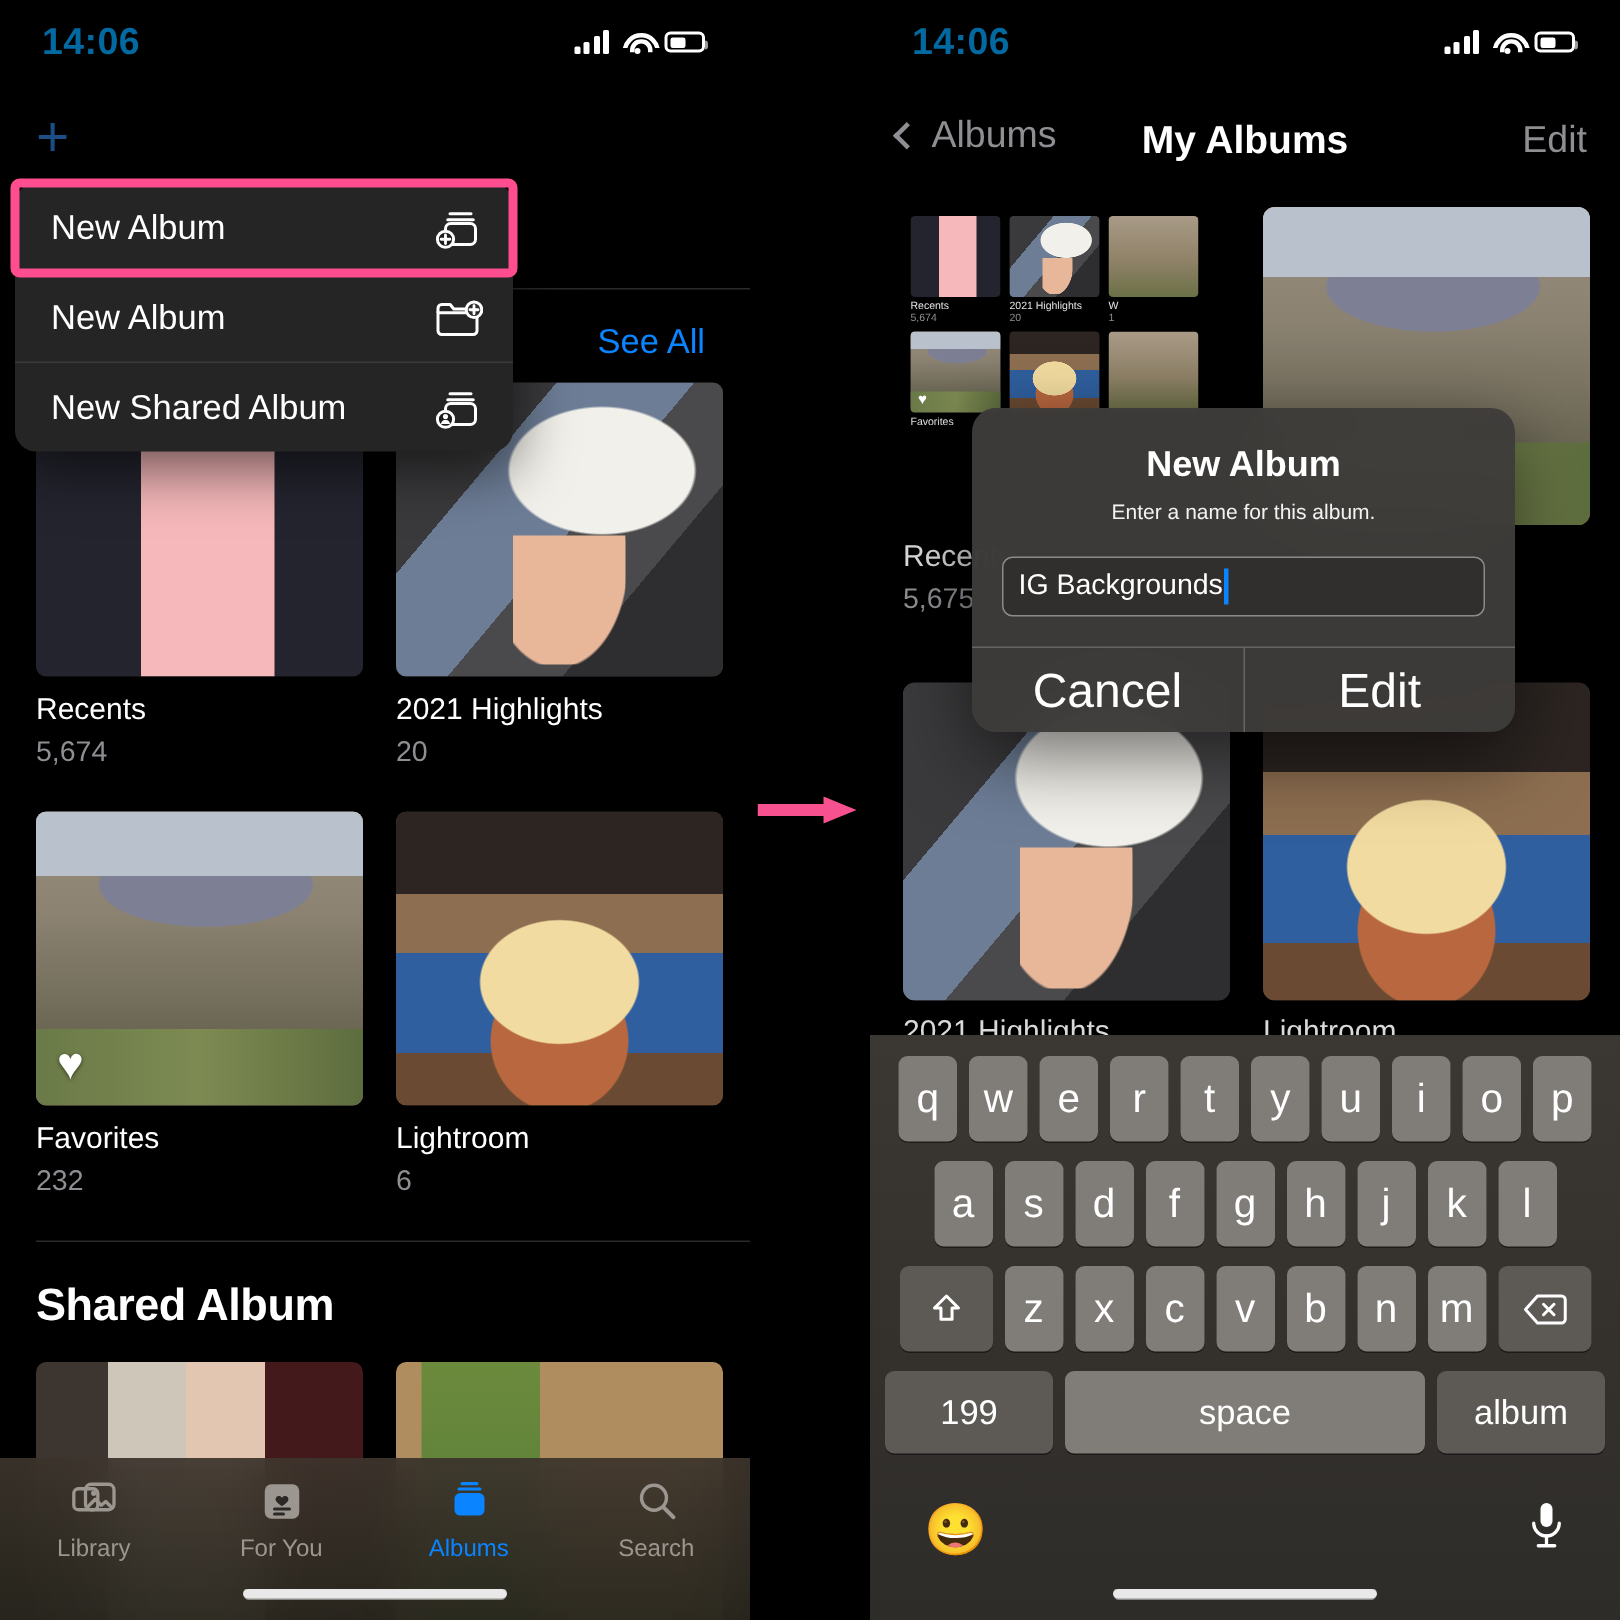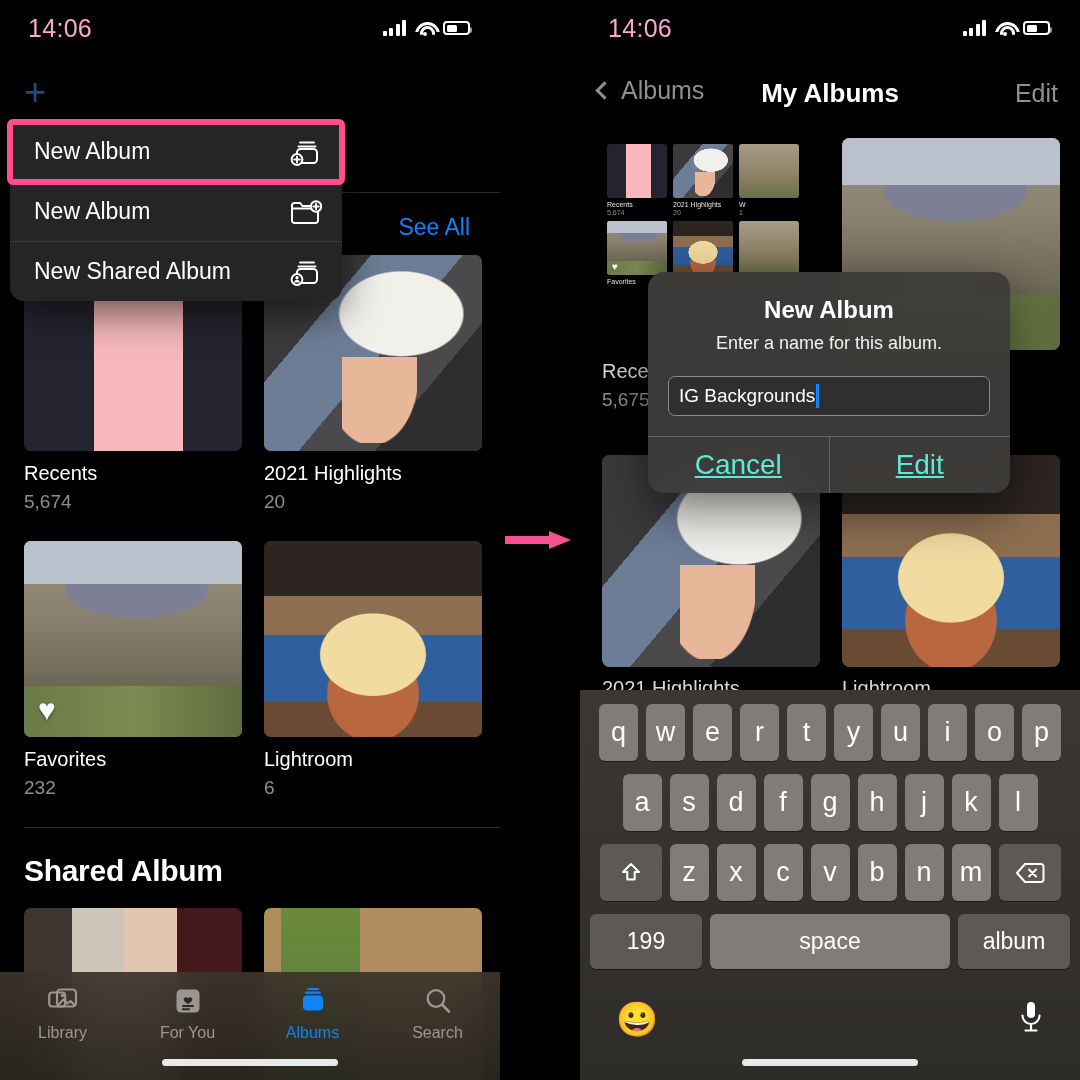--- a/index.html
+++ b/index.html
@@ -10,21 +10,21 @@
 
   
   .panel { position:absolute; top:0; height:1080px; background:#000; overflow:hidden; }
   .panel-left  { left:0;   width:500px; }
   .panel-right { left:580px; width:500px; }
 
   
   .statusbar { position:absolute; top:0; left:0; right:0; height:56px;
                display:flex; align-items:center; justify-content:space-between;
                padding:0 30px 0 28px; z-index:40; }
-  .clock { color:#f9a8d4; font-size:25px; font-weight:400; letter-spacing:.3px; }
+  .clock { color:#0369a1; font-size:25px; font-weight:700; letter-spacing:.3px; }
   .status-icons { display:flex; align-items:center; gap:9px; }
   .bars { display:flex; align-items:flex-end; gap:2.5px; height:16px; }
   .bars i { display:block; width:4px; background:#fff; border-radius:1px; }
   .bars i:nth-child(1){height:5px;} .bars i:nth-child(2){height:8px;}
   .bars i:nth-child(3){height:12px;} .bars i:nth-child(4){height:16px;background:#fff;}
   .wifi { width:19px; height:15px; position:relative; }
   .wifi::before { content:""; position:absolute; left:0; top:1px; width:19px; height:19px;
      border:3.2px solid #fff; border-radius:50%;
      clip-path:polygon(0 0,100% 0,100% 42%,0 42%); }
   .wifi::after { content:""; position:absolute; left:4.6px; top:5.6px; width:9.8px; height:9.8px;
@@ -148,29 +148,29 @@
   .n-name { color:#e4e4e6; font-size:7px; margin-top:3px; white-space:nowrap; }
   .n-count { color:#8e8e93; font-size:7px; margin-top:1px; }
   .n-heart { position:absolute; left:5px; font-size:10px; color:#fff; }
 
   
   .dialog { position:absolute; left:68px; top:272px; width:362px; z-index:25;
             background:rgba(62,60,58,.97); border-radius:16px; overflow:hidden;
             backdrop-filter:blur(30px); box-shadow:0 16px 50px rgba(0,0,0,.55); }
   .dlg-body { padding:24px 20px 20px 20px; text-align:center; }
   .dlg-title { color:#fff; font-size:24px; font-weight:700; }
-  .dlg-sub { color:#f2f2f2; font-size:18px; margin-top:9px; }
+  .dlg-sub { color:#f2f2f2; font-size:14px; margin-top:9px; }
   .dlg-field { margin-top:22px; height:40px; border:1px solid #8b8b8b; border-radius:7px;
                background:rgba(0,0,0,.18); display:flex; align-items:center;
                padding:0 10px; }
   .dlg-value { color:#fff; font-size:19px; }
   .caret { width:2.5px; height:24px; background:#0a84ff; margin-left:1px; }
   .dlg-actions { display:flex; border-top:1px solid rgba(255,255,255,.22); }
   .dlg-btn { flex:1; height:56px; display:flex; align-items:center; justify-content:center;
-             color:#5eead4; font-size:28px;text-decoration:underline; }
+             color:#ffffff; font-size:32px; }
   .dlg-btn + .dlg-btn { border-left:1px solid rgba(255,255,255,.22); }
 
   
   .keyboard { position:absolute; left:0; bottom:0; width:100%; height:390px;
               background:linear-gradient(180deg,#3b3732,#2e2c29); z-index:30;
               padding-top:14px; }
   .krow { display:flex; justify-content:center; gap:8px; margin-bottom:13px; }
   .key { background:#807d78; border-radius:6px; color:#fff; font-size:27px;
          display:flex; align-items:center; justify-content:center;
          box-shadow:0 1px 0 rgba(0,0,0,.45); }

